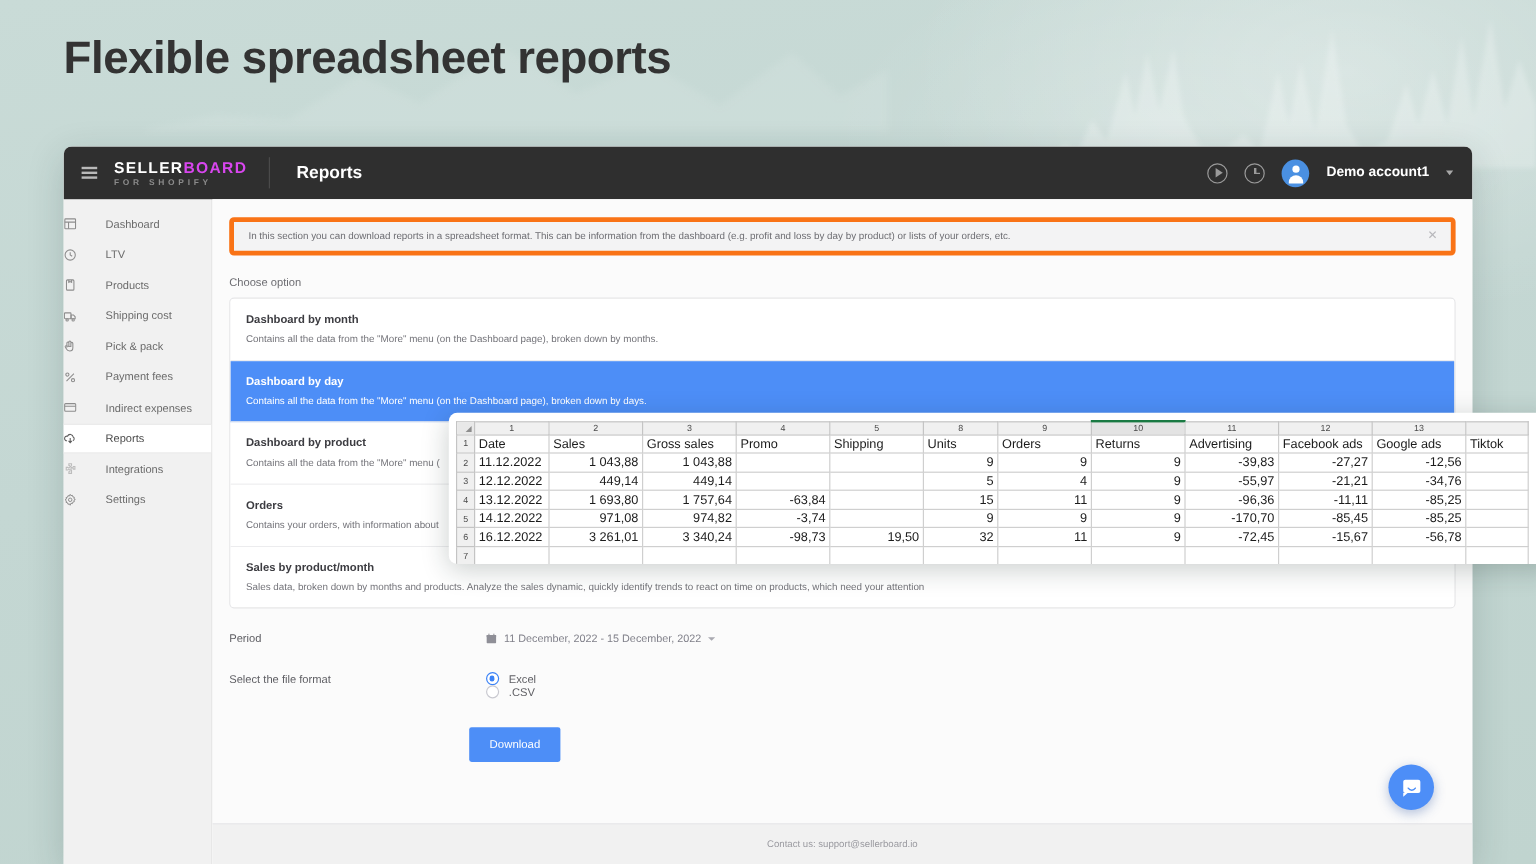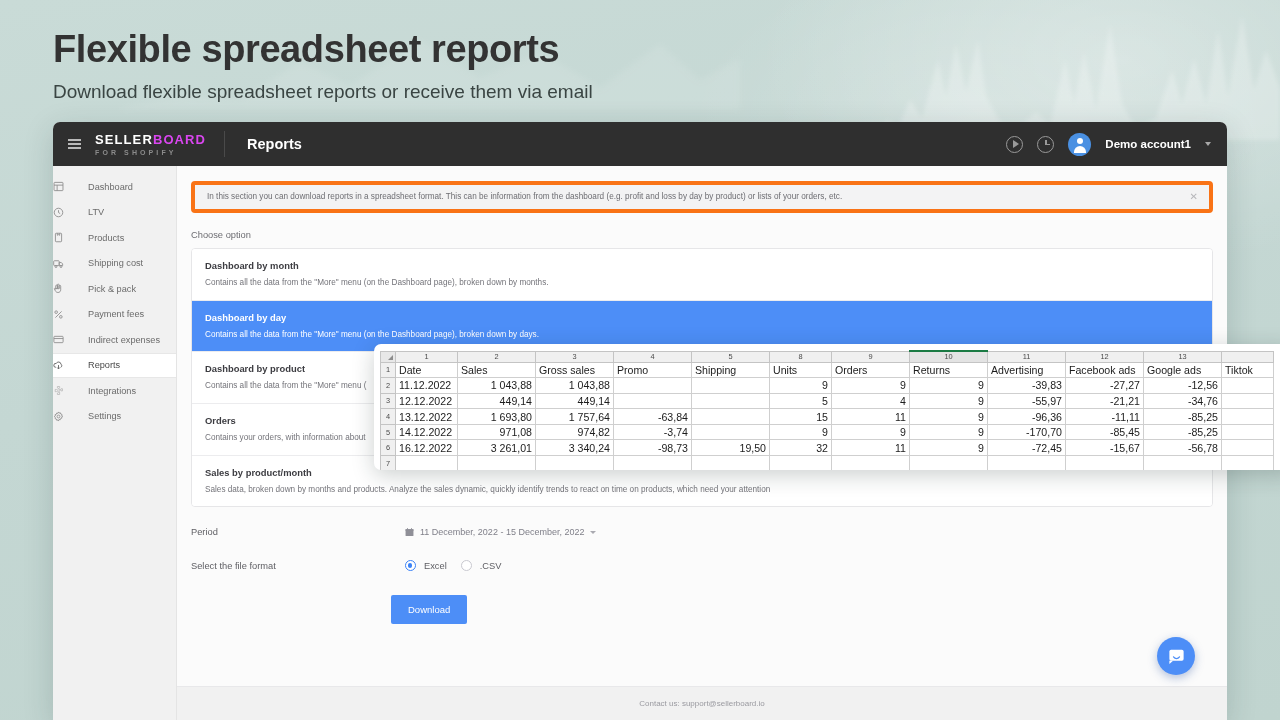--- a/index.html
+++ b/index.html
@@ -187,21 +187,21 @@
   .form-lbl { width: 214px; font-size: 9.3px; color: #5e5e63; }
   .period-val {
     display: flex; align-items: center; gap: 6px;
     font-size: 9px; color: #80808a; cursor: pointer;
   }
   .cal-ico { width: 9px; height: 10px; display: block; }
   .chev {
     width: 0; height: 0; border-left: 3px solid transparent;
     border-right: 3px solid transparent; border-top: 3.4px solid #a9a9b0;
   }
-  .radios { display: flex; gap: 14px; }
+  .radios { display: flex; flex-direction: column; }
   .radio { display: flex; align-items: center; gap: 8px; cursor: pointer; font-size: 9.3px; color: #5e5e63; }
   .dot {
     width: 11px; height: 11px; border-radius: 50%;
     border: 1.4px solid #c9c9d0; background: #fff; flex: 0 0 11px;
     position: relative;
   }
   .radio.on .dot { border-color: #3b82f6; }
   .radio.on .dot::after {
     content: ""; position: absolute; left: 2.2px; top: 2.2px;
     width: 4.2px; height: 4.2px; border-radius: 50%; background: #3b82f6;
@@ -273,21 +273,20 @@
 
   <svg class="bg-chart" viewBox="0 0 420 140" preserveAspectRatio="none">
     <path d="M0,138 L12,132 L28,120 L38,128 L50,100 L62,118 L78,60 L86,96 L96,44 L106,92 L118,40 L126,96 L140,122 L158,128 L176,112 L190,126 L205,60 L214,104 L224,52 L236,110 L250,24 L262,104 L276,128 L296,118 L312,70 L322,104 L334,58 L346,104 L358,30 L368,96 L382,16 L394,90 L406,50 L420,88 L420,140 L0,140 Z" fill="rgba(255,255,255,0.42)"></path>
   </svg>
   <svg class="bg-chart2" viewBox="0 0 620 110" preserveAspectRatio="none">
     <path d="M0,108 L60,96 L120,100 L180,62 L230,86 L300,40 L360,78 L420,52 L480,88 L540,44 L580,80 L620,58 L620,110 L0,110 Z" fill="rgba(255,255,255,0.5)"></path>
   </svg>
 
   <div class="hero">
     <h1>Flexible spreadsheet reports</h1>
-    <p>Download flexible spreadsheet reports or receive them via email</p>
   </div>
 
   <div class="app">
 
     <div class="topbar">
       <div class="burger">
           <i></i>
         </div>
       <div class="brand">
         <div class="b1"><span style="color:#fff">SELLER</span><span>BOARD</span></div>

